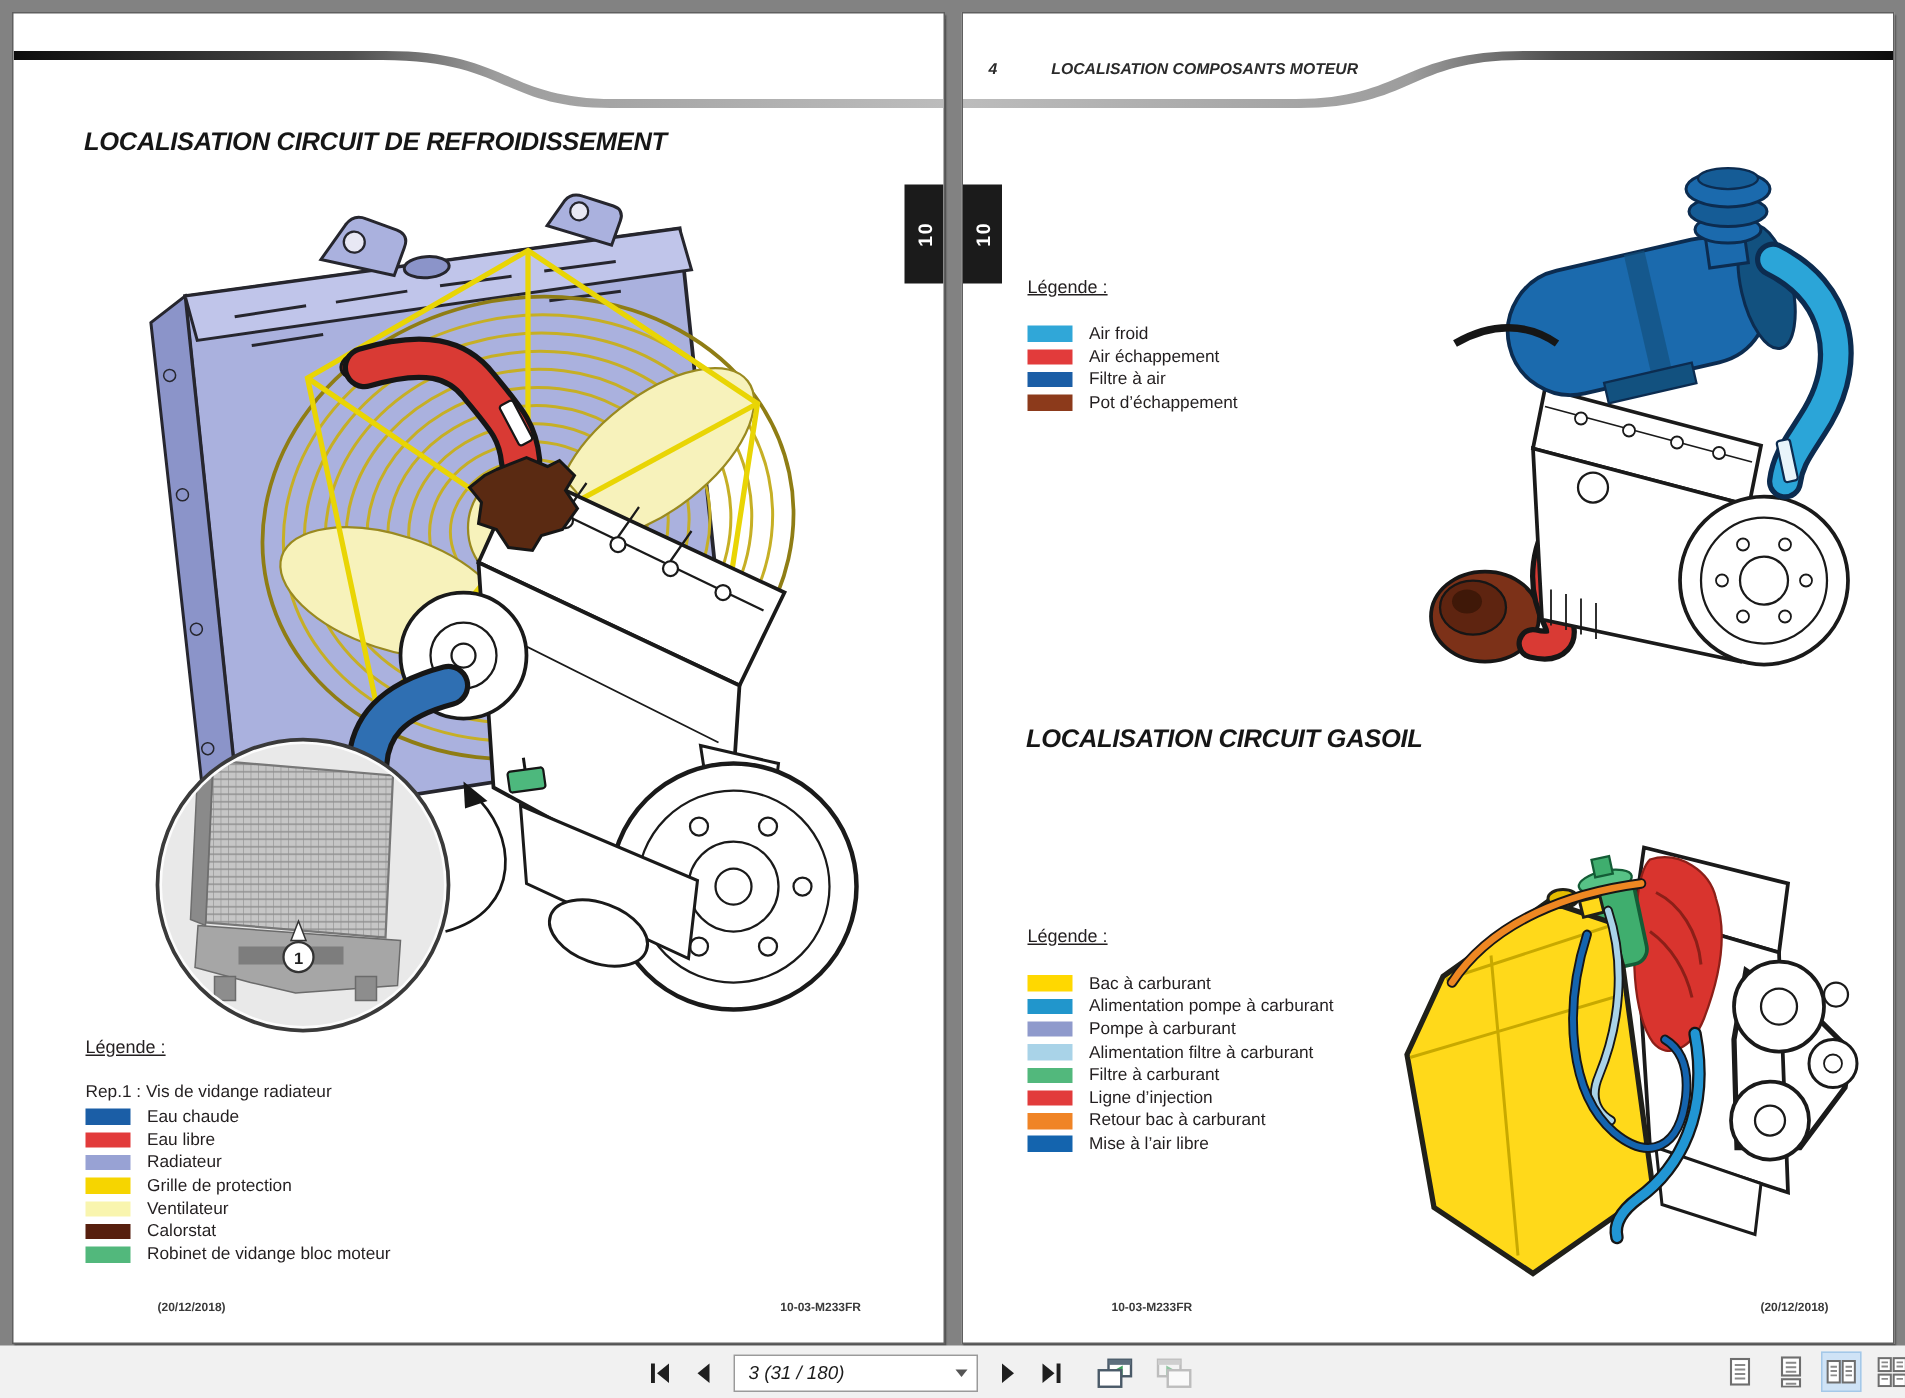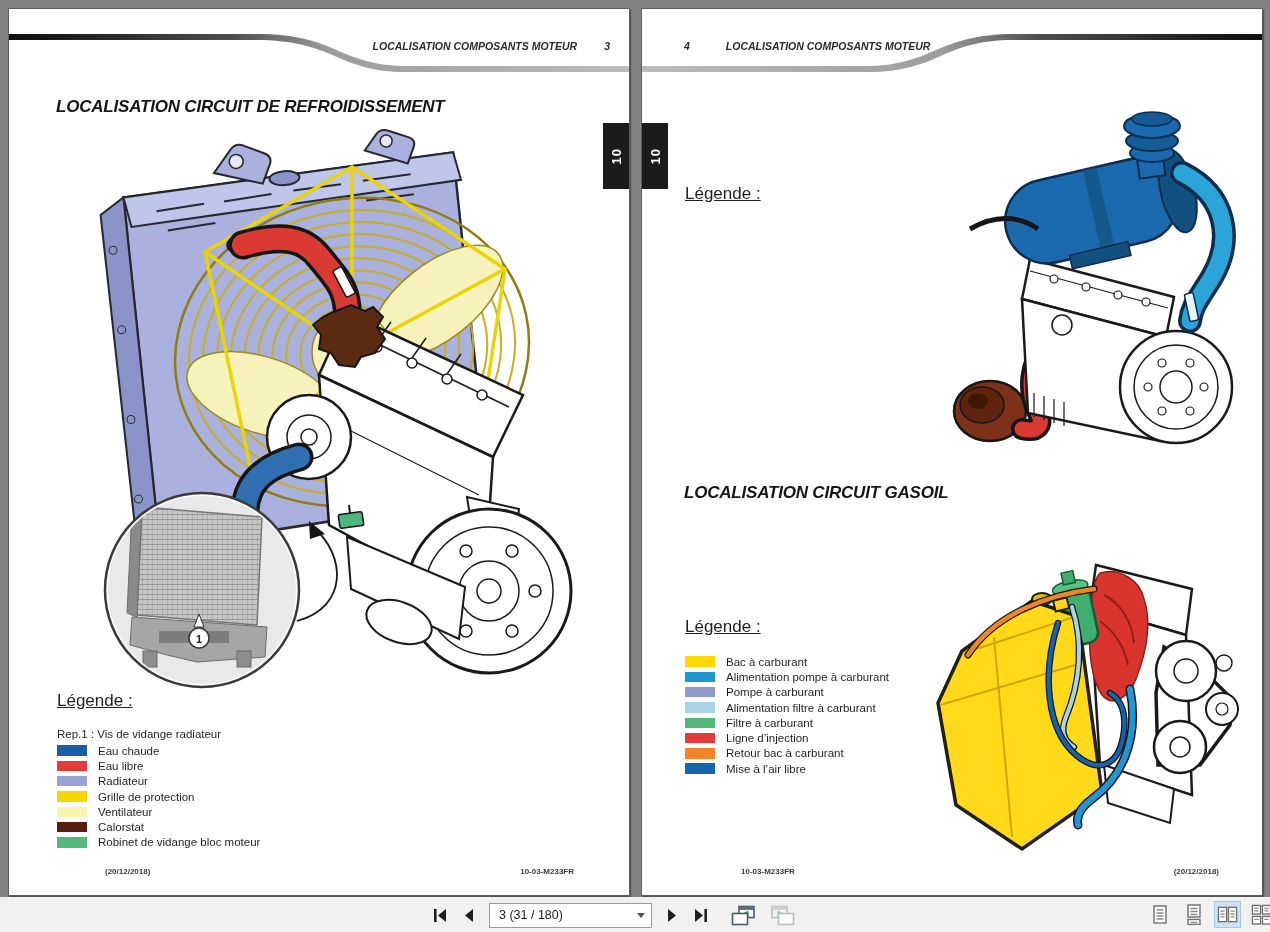--- a/index.html
+++ b/index.html
@@ -16,53 +16,53 @@
     overflow:hidden;
   }
   .page-left{left:8px;}
   .page-right{left:641px;}
   .swoosh{position:absolute;top:22px;left:0;width:620px;height:46px;}
   .runhead{
     position:absolute;top:31px;font-size:10.5px;font-weight:bold;font-style:italic;
     letter-spacing:0px;color:#2a2a2a;white-space:nowrap;
   }
   .runhead-left{left:0;right:19px;text-align:right;}
-  .runhead-right{left:17px;margin-left:25px;}
+  .runhead-right{left:17px;}
   .runhead .pgnum-l{margin-left:27px;}
   .runhead .title-r{margin-left:36px;}
   .chapter-tab{
     position:absolute;top:114px;width:26px;height:66px;background:#1b1b1b;
     color:#ffffff;display:flex;align-items:center;justify-content:center;
   }
   .chapter-tab span{
     writing-mode:vertical-rl;transform:rotate(180deg);
     font-size:13px;font-weight:bold;letter-spacing:1px;
   }
   .tab-left{right:0;}
   .tab-right{left:0;}
   .sec-title{
     position:absolute;font-size:17px;font-weight:bold;font-style:italic;
     letter-spacing:-0.2px;color:#161616;white-space:nowrap;
   }
   .legend{position:absolute;}
-  .legend-heading{font-size:17px;text-decoration:underline;color:#231f20;}
+  .legend-heading{font-size:12px;text-decoration:underline;color:#231f20;}
   .legend-note{font-size:11.5px;margin-top:17px;}
   .legend-rows{margin-top:3px;}
   .legend-rows.no-note{margin-top:17px;}
   .legend-row{display:flex;align-items:center;height:15.3px;}
   .swatch{display:inline-block;width:30px;height:10.5px;margin-right:11px;flex:0 0 auto;}
   .legend-label{font-size:11.5px;white-space:nowrap;}
   .footer-item{position:absolute;top:858px;font-size:8px;font-weight:bold;color:#3a3a3a;padding-left:40px;}
   .illu{position:absolute;}
   
   .toolbar{
     position:absolute;left:0;top:897px;width:1270px;height:35px;background:#f1f1f1;
   }
   .nav-group{
-    position:absolute;left:428px;top:0;height:36px;display:flex;align-items:center;gap:6px;
+    position:absolute;left:428px;top:0;height:36px;display:flex;align-items:center;gap:6px;font-style:italic;
   }
   .tb-btn{
     background:transparent;border:none;padding:2px 4px;margin:0;cursor:pointer;
     display:flex;align-items:center;justify-content:center;height:28px;
   }
   .page-dropdown{
     width:146px;height:23px;background:#ffffff;border:1px solid #9a9a9a;
     display:flex;align-items:center;justify-content:space-between;
     padding:0 6px 0 9px;font-size:12.5px;color:#1a1a1a;cursor:pointer;margin:0 4px;
   }
@@ -89,29 +89,26 @@
     <defs>
       <linearGradient id="swL" x1="0" y1="0" x2="1" y2="0">
         <stop offset="0" stop-color="#0d0d0d"></stop>
           <stop offset="0.36" stop-color="#4e4e4e"></stop>
         <stop offset="0.52" stop-color="#9d9d9d"></stop>
           <stop offset="1" stop-color="#bcbcbc"></stop>
       </linearGradient>
     </defs>
     <path fill="url(#swL)" d="M0,3 L248,3 C330,3 328,35 400,35 L620,35 L620,41 L398,41 C326,41 328,9 246,9 L0,9 Z"></path>
   </svg>
-  <div class="runhead runhead-left">
-    <span>LOCALISATION COMPOSANTS MOTEUR</span><span class="pgnum-l">3</span>
-  </div>
 
   <div class="chapter-tab tab-left">
     <span>10</span>
   </div>
 
-  <div class="sec-title" style="left:47px;top:88px;">LOCALISATION CIRCUIT DE REFROIDISSEMENT</div>
+  <div class="sec-title" style="left:47px;top:76px;">LOCALISATION CIRCUIT DE REFROIDISSEMENT</div>
 
   <svg class="illu" style="left:38px;top:108px;" width="565" height="575" viewBox="0 0 565 575">
     <defs>
       <pattern id="coreHatch" width="5" height="5" patternUnits="userSpaceOnUse">
         <rect width="5" height="5" fill="#c6c6c6"></rect>
         <path d="M0,0 L0,5 M0,2.5 L5,2.5" stroke="#8f8f8f" stroke-width="0.8"></path>
       </pattern>
       <clipPath id="insetClip">
           <circle cx="155" cy="473" r="94"></circle>
         </clipPath>
@@ -305,20 +302,42 @@
     <span>4</span><span class="title-r">LOCALISATION COMPOSANTS MOTEUR</span>
   </div>
 
   <div class="chapter-tab tab-right">
     <span>10</span>
   </div>
 
 
   <div class="legend" style="left:43px;top:175px;">
     <div class="legend-heading">Légende :</div>
+    <div class="legend-rows no-note">
+
+        <div class="legend-row">
+          <span class="swatch" style="background: rgb(48, 167, 216);"></span>
+          <span class="legend-label">Air froid</span>
+        </div>
+
+        <div class="legend-row">
+          <span class="swatch" style="background: rgb(226, 59, 59);"></span>
+          <span class="legend-label">Air échappement</span>
+        </div>
+
+        <div class="legend-row">
+          <span class="swatch" style="background: rgb(27, 94, 166);"></span>
+          <span class="legend-label">Filtre à air</span>
+        </div>
+
+        <div class="legend-row">
+          <span class="swatch" style="background: rgb(140, 58, 27);"></span>
+          <span class="legend-label">Pot d’échappement</span>
+        </div>
+      </div>
   </div>
 
   <svg class="illu" style="left:300px;top:102px;" width="312" height="354" viewBox="0 0 312 354">
 
     <g>
       <ellipse cx="48" cy="300" rx="36" ry="30" fill="#7c3118" stroke="#161616" stroke-width="2.5"></ellipse>
       <ellipse cx="40" cy="294" rx="22" ry="18" fill="#5e2410" stroke="#161616" stroke-width="1.5"></ellipse>
       <ellipse cx="36" cy="290" rx="10" ry="8" fill="#3f1808"></ellipse>
     </g>
 

